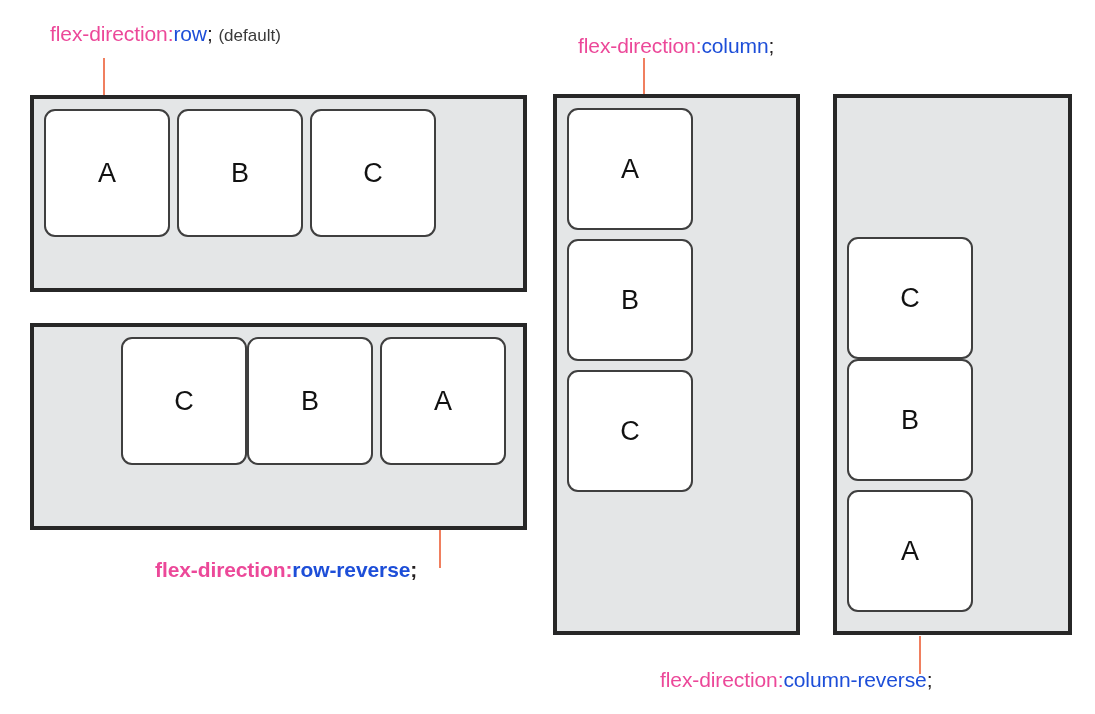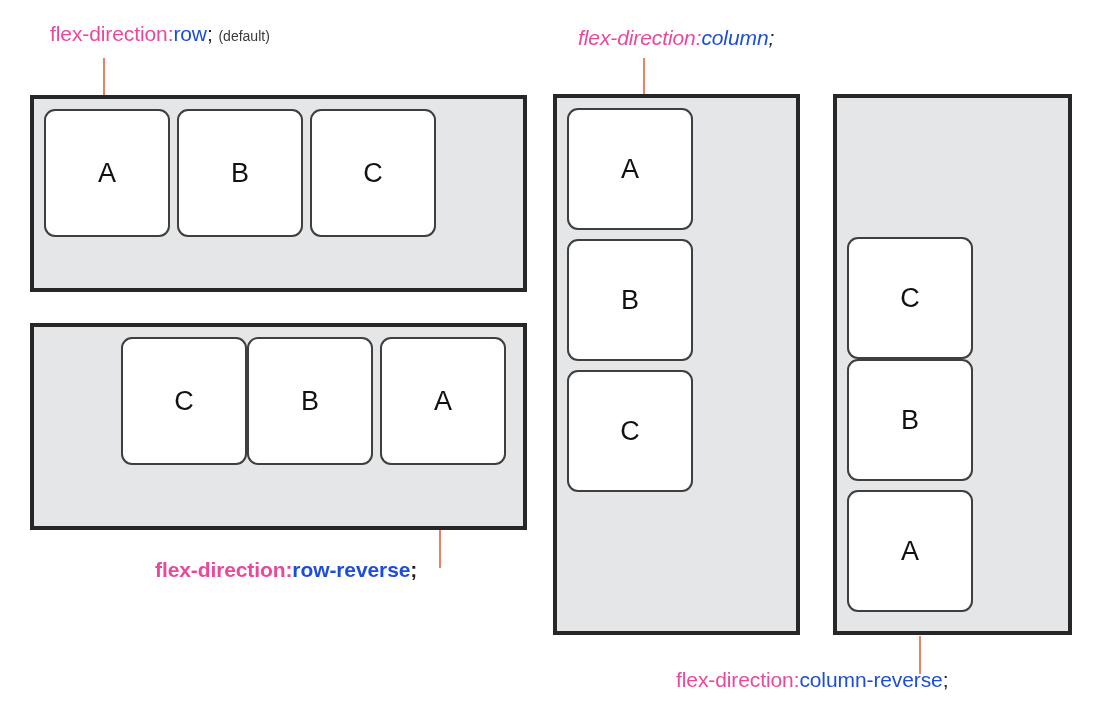--- a/index.html
+++ b/index.html
@@ -25,21 +25,21 @@
     position: absolute;
     white-space: nowrap;
     font-size: 21px;
     color: #231f20;
     letter-spacing: -0.1px;
   }
   .label .prop { color: #ec4899; }
   .label .val  { color: #1d4ed8; }
   .label .semi { color: #231f20; }
   .label .note {
-    font-size: 14px;
+    font-size: 17px;
     color: #3a3a3a;
     letter-spacing: 0;
   }
 
   
   .leader {
     position: absolute;
     width: 2px;
     background: #f07f5f;
   }
@@ -91,27 +91,27 @@
 
   
   #label-row          { left: 50px;  top: 22px; }
   #leader-row         { left: 103px; top: 58px;  height: 38px; }
   #box-row            { left: 30px;  top: 95px;  width: 497px; height: 197px; }
 
   #box-row-reverse    { left: 30px;  top: 323px; width: 497px; height: 207px; }
   #leader-row-reverse { left: 439px; top: 530px; height: 38px; }
   #label-row-reverse  { left: 155px; top: 558px; font-weight: bold; }
 
-  #label-column       { left: 578px; top: 26px; font-style: italic; }
+  #label-column       { left: 578px; top: 34px; }
   #leader-column      { left: 643px; top: 58px;  height: 37px; }
   #box-column         { left: 553px; top: 94px;  width: 247px; height: 541px; }
 
   #box-column-reverse { left: 833px; top: 94px;  width: 239px; height: 541px; }
   #leader-column-rev  { left: 919px; top: 636px; height: 38px; }
-  #label-column-rev   { left: 660px; top: 668px; margin-left: 16px; }
+  #label-column-rev   { left: 660px; top: 668px; }
 </style>
 </head>
 <body>
 
 <div id="stage">
 
   <div class="label" id="label-row">
     <span class="prop">flex-direction:</span><span class="val">row</span><span class="semi">;</span> <span class="note">(default)</span>
   </div>
   <div class="leader" id="leader-row"></div>

